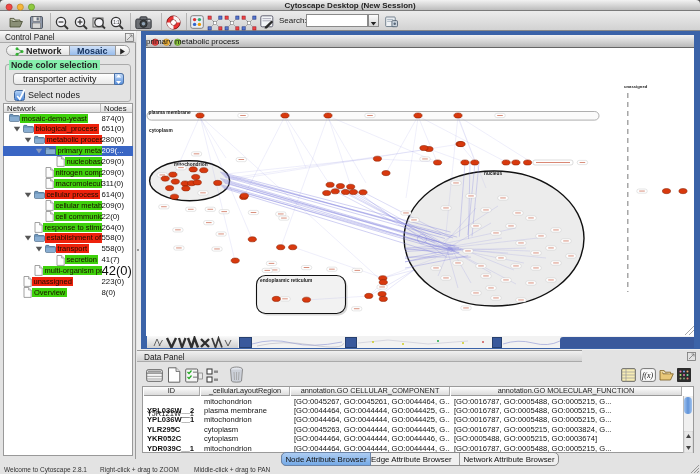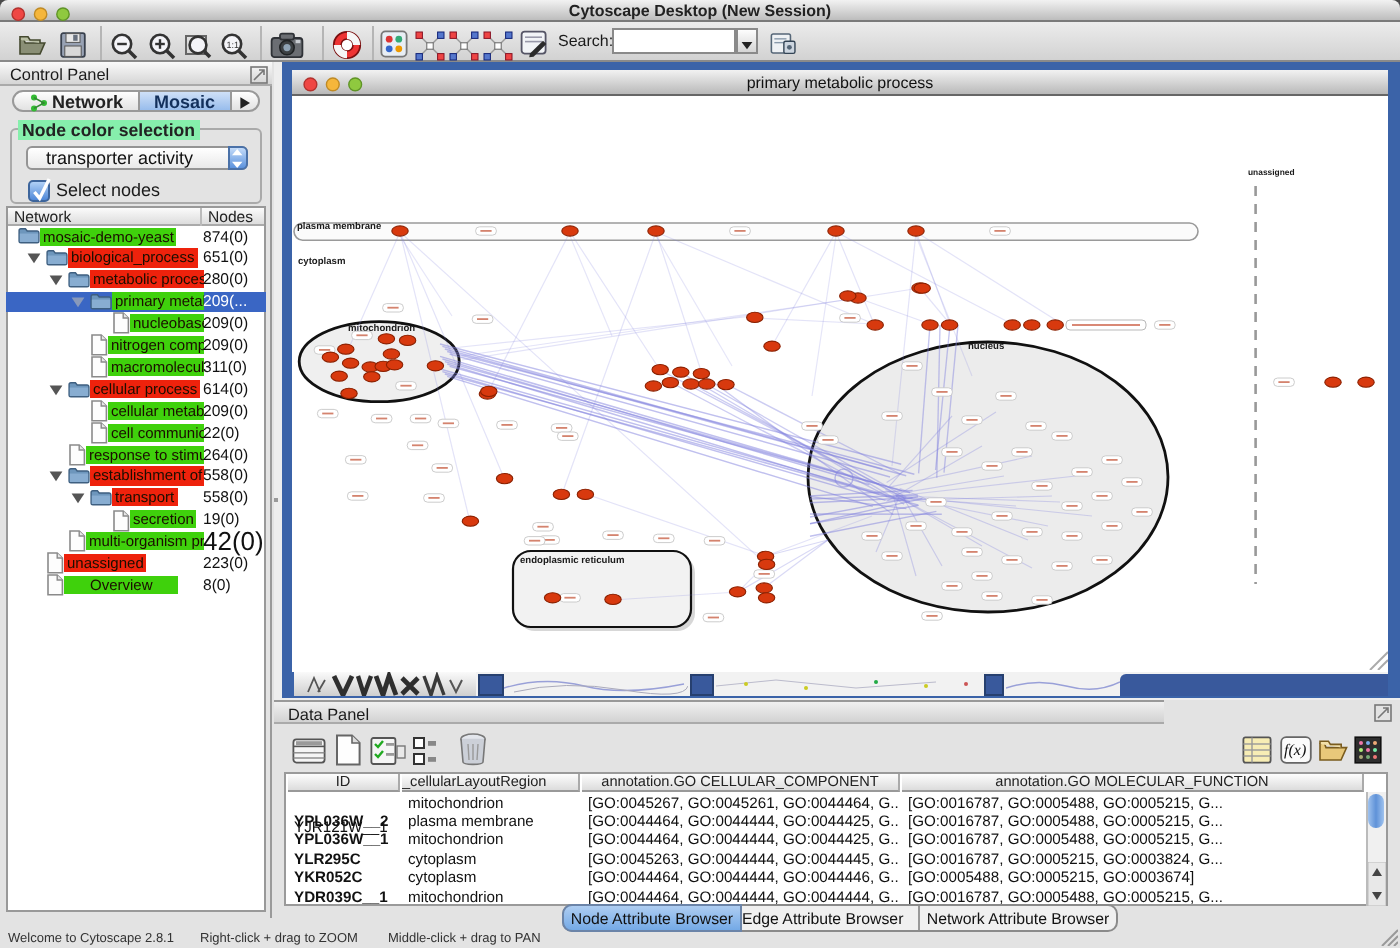--- a/index.html
+++ b/index.html
@@ -259,53 +259,53 @@
       <path d="M0.5 2.5 Q0.5 1.5 1.5 1.5 L4 1.5 L5 2.8 L10.6 2.8 Q11.5 2.8 11.5 3.8 L11.5 8.3 Q11.5 9.3 10.5 9.3 L1.5 9.3 Q0.5 9.3 0.5 8.3 Z" fill="#6d96bc" stroke="#3e5f80" stroke-width="0.8"></path>
       <path d="M0.9 4.2 L11.1 4.2 L11.1 8.9 L0.9 8.9 Z" fill="#88add1"></path>
     </svg>
 <div style="position:absolute;left:56px;top:244.3px;height:9.2px;line-height:9.4px;background:#ee220c;color:#1b0e00;font-size:7.5px;padding:0 1.5px;white-space:nowrap;max-width:45.5px;overflow:hidden">transport</div>
 <div style="position:absolute;left:101.5px;top:244.3px;height:9.2px;line-height:9.4px;color:#111111;font-size:7.8px;white-space:nowrap">558(0)</div>
 <svg style="position:absolute;left:56px;top:254.5px" width="9" height="11" viewBox="0 0 9 11">
       <path d="M1 0.5 L5.6 0.5 L8.2 3 L8.2 10.4 L1 10.4 Z" fill="#fdfdfd" stroke="#8a8a8a" stroke-width="0.8"></path>
       <path d="M5.6 0.5 L5.6 3 L8.2 3" fill="#e8e8e8" stroke="#8a8a8a" stroke-width="0.7"></path>
     </svg>
 <div style="position:absolute;left:65px;top:255.2px;height:9.2px;line-height:9.4px;background:#3fd10c;color:#1b0e00;font-size:7.5px;padding:0 1.5px;white-space:nowrap;max-width:36.5px;overflow:hidden">secretion</div>
-<div style="position:absolute;left:101.5px;top:255.2px;height:9.2px;line-height:9.4px;color:#111111;font-size:7.8px;white-space:nowrap">19(0)</div>
+<div style="position:absolute;left:101.5px;top:255.2px;height:9.2px;line-height:9.4px;color:#111111;font-size:7.8px;white-space:nowrap">41(7)</div>
 <svg style="position:absolute;left:34px;top:265.4px" width="9" height="11" viewBox="0 0 9 11">
       <path d="M1 0.5 L5.6 0.5 L8.2 3 L8.2 10.4 L1 10.4 Z" fill="#fdfdfd" stroke="#8a8a8a" stroke-width="0.8"></path>
       <path d="M5.6 0.5 L5.6 3 L8.2 3" fill="#e8e8e8" stroke="#8a8a8a" stroke-width="0.7"></path>
     </svg>
 <div style="position:absolute;left:43px;top:266.1px;height:9.2px;line-height:9.4px;background:#3fd10c;color:#1b0e00;font-size:7.5px;padding:0 1.5px;white-space:nowrap;max-width:58.5px;overflow:hidden">multi-organism pro</div>
 <div style="position:absolute;left:101.5px;top:266.1px;height:9.2px;line-height:9.4px;color:#111111;font-size:13px;white-space:nowrap">42(0)</div>
 <svg style="position:absolute;left:23px;top:276.3px" width="9" height="11" viewBox="0 0 9 11">
       <path d="M1 0.5 L5.6 0.5 L8.2 3 L8.2 10.4 L1 10.4 Z" fill="#fdfdfd" stroke="#8a8a8a" stroke-width="0.8"></path>
       <path d="M5.6 0.5 L5.6 3 L8.2 3" fill="#e8e8e8" stroke="#8a8a8a" stroke-width="0.7"></path>
     </svg>
 <div style="position:absolute;left:32px;top:277.0px;height:9.2px;line-height:9.4px;background:#ee220c;color:#1b0e00;font-size:7.5px;padding:0 1.5px;white-space:nowrap;max-width:69.5px;overflow:hidden">unassigned</div>
 <div style="position:absolute;left:101.5px;top:277.0px;height:9.2px;line-height:9.4px;color:#111111;font-size:7.8px;white-space:nowrap">223(0)</div>
 <svg style="position:absolute;left:23px;top:287.2px" width="9" height="11" viewBox="0 0 9 11">
       <path d="M1 0.5 L5.6 0.5 L8.2 3 L8.2 10.4 L1 10.4 Z" fill="#fdfdfd" stroke="#8a8a8a" stroke-width="0.8"></path>
       <path d="M5.6 0.5 L5.6 3 L8.2 3" fill="#e8e8e8" stroke="#8a8a8a" stroke-width="0.7"></path>
     </svg>
-<div style="position:absolute;left:32px;top:287.9px;height:9.2px;line-height:9.4px;background:#3fd10c;color:#1b0e00;font-size:7.5px;padding:0 13px;white-space:nowrap;max-width:69.5px;overflow:hidden">Overview</div>
+<div style="position:absolute;left:32px;top:287.9px;height:9.2px;line-height:9.4px;background:#3fd10c;color:#1b0e00;font-size:7.5px;padding:0 2px;white-space:nowrap;max-width:69.5px;overflow:hidden">Overview</div>
 <div style="position:absolute;left:101.5px;top:287.9px;height:9.2px;line-height:9.4px;color:#111111;font-size:7.8px;white-space:nowrap">8(0)</div>
   </div>
 
 <div class="abs" style="left:137px;top:31px;width:563px;height:319px;background:#eeeeee"></div>
 <div class="abs" style="left:136.8px;top:248.5px;width:2.4px;height:2.4px;background:#9a9a9a"></div>
 <div class="abs" style="left:141px;top:31px;width:559px;height:317.5px;background:#3b63a8"></div>
 <div class="abs" style="left:145.5px;top:34.5px;width:548.5px;height:301px;background:#fff"></div>
 
 <div class="abs" style="left:145.5px;top:34.5px;width:548.5px;height:13px;background:linear-gradient(#f2f2f2,#b9b9b9);border-bottom:1px solid #666"></div>
 <svg style="position:absolute;left:150.5px;top:37.8px" width="40" height="8.4" viewBox="0 0 40 8.4">
 <circle cx="4.2" cy="4.2" r="3.2" fill="#ef4744" stroke="#b2322e" stroke-width="0.7"></circle>
 <circle cx="15.399999999999999" cy="4.2" r="3.2" fill="#f5b63b" stroke="#bf8a24" stroke-width="0.7"></circle>
 <circle cx="26.599999999999998" cy="4.2" r="3.2" fill="#8fc93f" stroke="#5f9426" stroke-width="0.7"></circle>
 </svg>
-<div class="abs" style="left:146px;top:37px;width:548px;text-align:center;font-size:8px;color:#111">primary metabolic process</div>
+<div class="abs" style="left:146px;top:37px;width:548px;text-align:left;font-size:8px;color:#111">primary metabolic process</div>
 <svg style="position:absolute;left:146px;top:47.5px" width="548" height="289" viewBox="0 0 548 289">
     <rect x="1" y="63.5" width="452" height="8.6" rx="4.3" fill="#fbfbfb" stroke="#9a9a9a" stroke-width="0.8"></rect>
     <ellipse cx="43.6" cy="132.8" rx="40" ry="20" fill="#efefef" stroke="#111" stroke-width="1.4"></ellipse>
     <ellipse cx="348" cy="190.5" rx="90" ry="67.5" fill="#ececec" stroke="#111" stroke-width="1.4"></ellipse>
     <rect x="112.5" y="229.5" width="89" height="38" rx="9" fill="#9a9a9a" opacity="0.4"></rect>
     <rect x="110.5" y="227.5" width="89" height="38" rx="9" fill="#f2f2f2" stroke="#111" stroke-width="1.1"></rect>
     <line x1="481.8" y1="45" x2="481.8" y2="244" stroke="#999" stroke-width="1.3" stroke-dasharray="5,4"></line>
     <text x="2.5" y="66.3" font-size="4.8" font-weight="bold" fill="#1a1a1a" font-family="Liberation Sans, sans-serif">plasma membrane</text>
     <text x="3" y="84" font-size="4.8" font-weight="bold" fill="#1a1a1a" font-family="Liberation Sans, sans-serif">cytoplasm</text>
     <text x="28" y="117.5" font-size="4.8" font-weight="bold" fill="#1a1a1a" font-family="Liberation Sans, sans-serif">mitochondrion</text>
@@ -688,21 +688,21 @@
     <circle cx="10.5" cy="3.5" r="1" fill="#ea7"></circle>
     <circle cx="3.5" cy="7" r="1" fill="#ae7"></circle>
     <circle cx="7" cy="7" r="1" fill="#e7a"></circle>
     <circle cx="10.5" cy="7" r="1" fill="#7ea"></circle>
     <circle cx="3.5" cy="10.5" r="1" fill="#aa7"></circle>
     <circle cx="7" cy="10.5" r="1" fill="#7a7"></circle>
     <circle cx="10.5" cy="10.5" r="1" fill="#e77"></circle>
   </svg>
 <div style="position:absolute;left:142px;top:386px;width:552px;height:67px;background:#fff;border:1px solid #9a9a9a"></div>
 <div style="position:absolute;left:144px;top:387px;width:56px;height:9px;background:linear-gradient(#fdfdfd,#dcdcdc);border-right:1px solid #aaa;border-bottom:1px solid #999;font-size:7.3px;color:#222;text-align:center;line-height:8.6px;overflow:hidden;white-space:nowrap">ID</div>
-<div style="position:absolute;left:201px;top:387px;width:89px;height:9px;background:linear-gradient(#fdfdfd,#dcdcdc);border-right:1px solid #aaa;border-bottom:1px solid #999;font-size:7.3px;color:#222;text-align:left;line-height:8.6px;overflow:hidden;white-space:nowrap">_cellularLayoutRegion</div>
+<div style="position:absolute;left:201px;top:387px;width:89px;height:9px;background:linear-gradient(#fdfdfd,#dcdcdc);border-right:1px solid #aaa;border-bottom:1px solid #999;font-size:7.3px;color:#222;text-align:center;line-height:8.6px;overflow:hidden;white-space:nowrap">_cellularLayoutRegion</div>
 <div style="position:absolute;left:291px;top:387px;width:159px;height:9px;background:linear-gradient(#fdfdfd,#dcdcdc);border-right:1px solid #aaa;border-bottom:1px solid #999;font-size:7.3px;color:#222;text-align:center;line-height:8.6px;overflow:hidden;white-space:nowrap">annotation.GO CELLULAR_COMPONENT</div>
 <div style="position:absolute;left:451px;top:387px;width:231px;height:9px;background:linear-gradient(#fdfdfd,#dcdcdc);border-right:1px solid #aaa;border-bottom:1px solid #999;font-size:7.3px;color:#222;text-align:center;line-height:8.6px;overflow:hidden;white-space:nowrap">annotation.GO MOLECULAR_FUNCTION</div>
 <div style="position:absolute;left:147px;top:409px;font-size:7.6px;font-weight:normal;color:#111;white-space:nowrap">YJR121W__1</div>
 <div style="position:absolute;left:204px;top:396.5px;font-size:7.6px;color:#111;white-space:nowrap">mitochondrion</div>
 <div style="position:absolute;left:294px;top:396.5px;width:156px;font-size:7.6px;color:#111;white-space:nowrap;overflow:hidden">[GO:0045267, GO:0045261, GO:0044464, G...</div>
 <div style="position:absolute;left:454px;top:396.5px;width:225px;font-size:7.6px;color:#111;white-space:nowrap;overflow:hidden">[GO:0016787, GO:0005488, GO:0005215, G...</div>
 <div style="position:absolute;left:147px;top:405.9px;font-size:7.6px;font-weight:bold;color:#111;white-space:nowrap">YPL036W__2</div>
 <div style="position:absolute;left:204px;top:405.9px;font-size:7.6px;color:#111;white-space:nowrap">plasma membrane</div>
 <div style="position:absolute;left:294px;top:405.9px;width:156px;font-size:7.6px;color:#111;white-space:nowrap;overflow:hidden">[GO:0044464, GO:0044444, GO:0044425, G...</div>
 <div style="position:absolute;left:454px;top:405.9px;width:225px;font-size:7.6px;color:#111;white-space:nowrap;overflow:hidden">[GO:0016787, GO:0005488, GO:0005215, G...</div>

